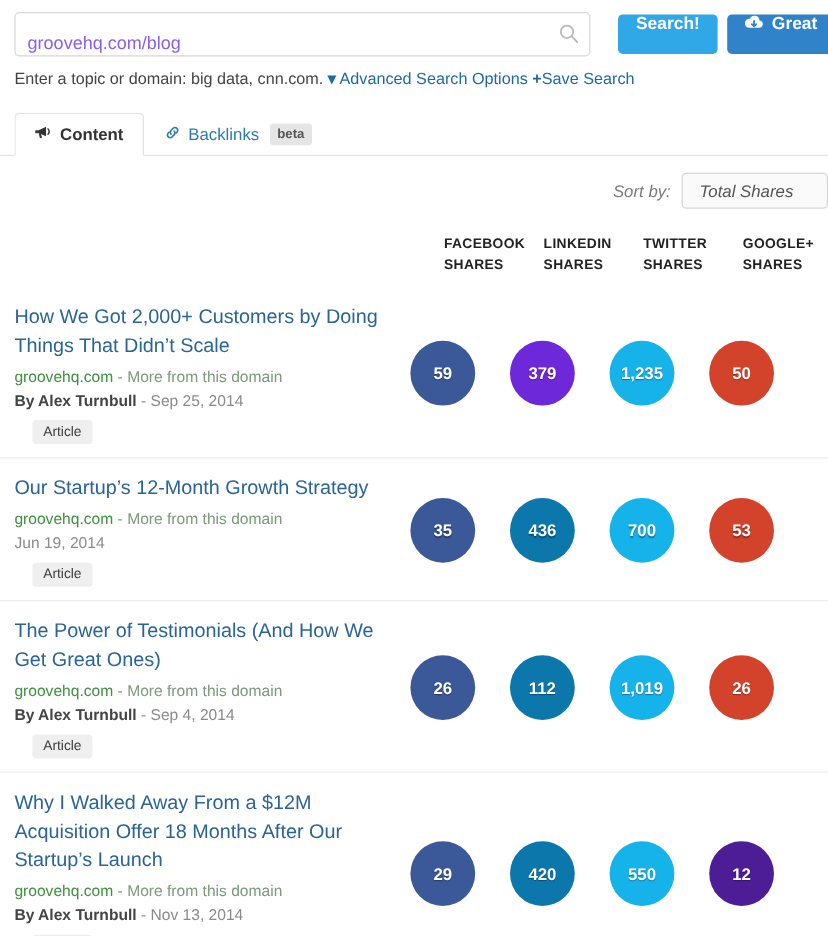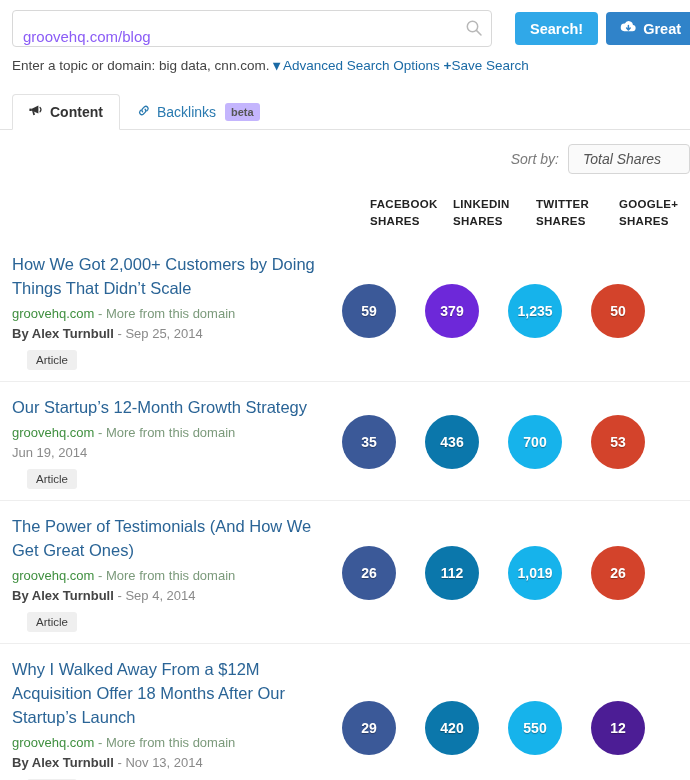--- a/index.html
+++ b/index.html
@@ -49,21 +49,20 @@
   .btn {
     border: none;
     border-radius: 4px;
     color: #ffffff;
     font-family: "Liberation Sans", sans-serif;
     font-size: 14.5px;
     font-weight: bold;
     height: 33px;
     cursor: pointer;
     display: inline-flex;
-    align-items: center;
     justify-content: center;
     gap: 6px;
     white-space: nowrap;
   }
   .btn-search {
     background: #30a8e8;
     padding: 0 15px;
     margin-left: 23px;
   }
   .btn-export {
@@ -116,21 +115,21 @@
     border-bottom: 1px solid #ffffff;
     border-radius: 4px 4px 0 0;
     font-weight: bold;
     color: #333333;
   }
   .tab-inactive {
     color: #2a7ab0;
     border: 1px solid transparent;
   }
   .beta-badge {
-    background: #c4b5fd;
+    background: #e5e5e5;
     color: #555555;
     font-size: 11px;
     font-weight: bold;
     padding: 3px 6px;
     border-radius: 3px;
     margin-left: 3px;
   }
 
   
   .sort-row {

